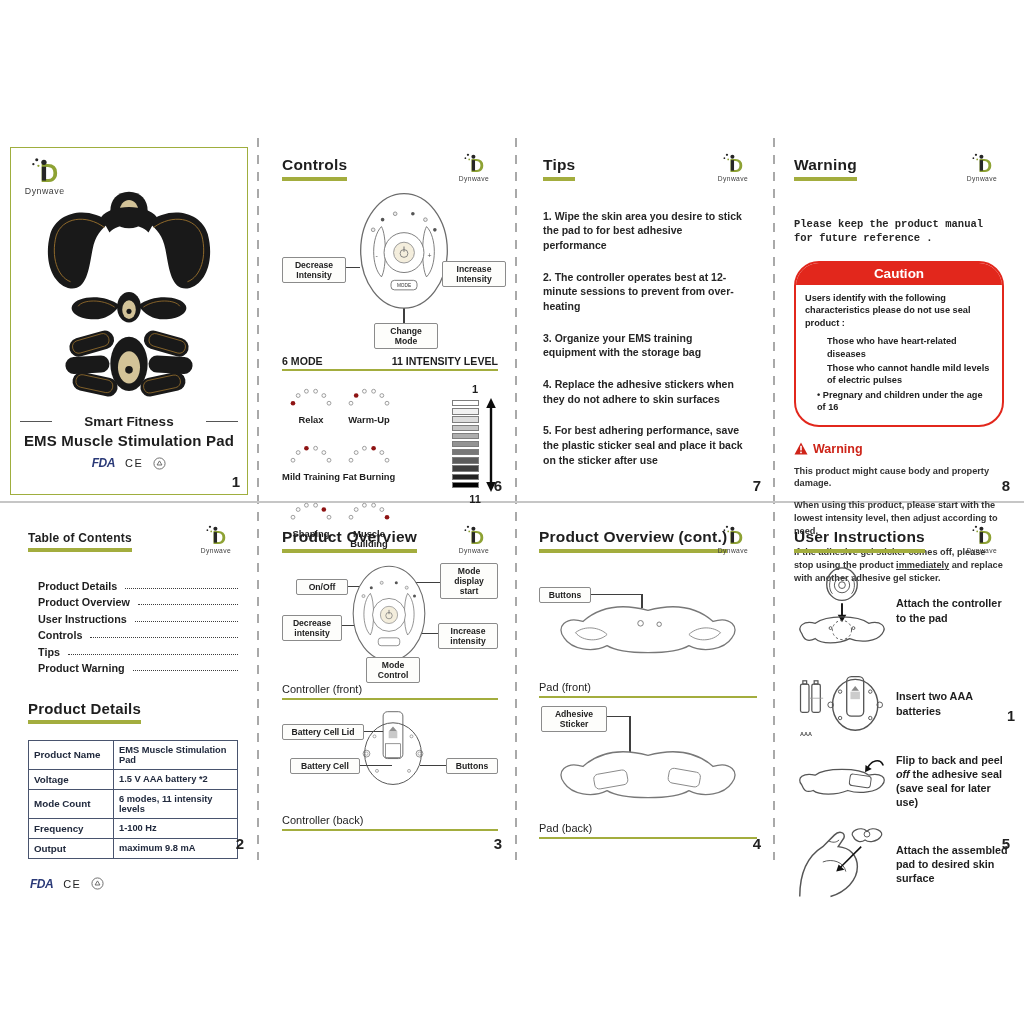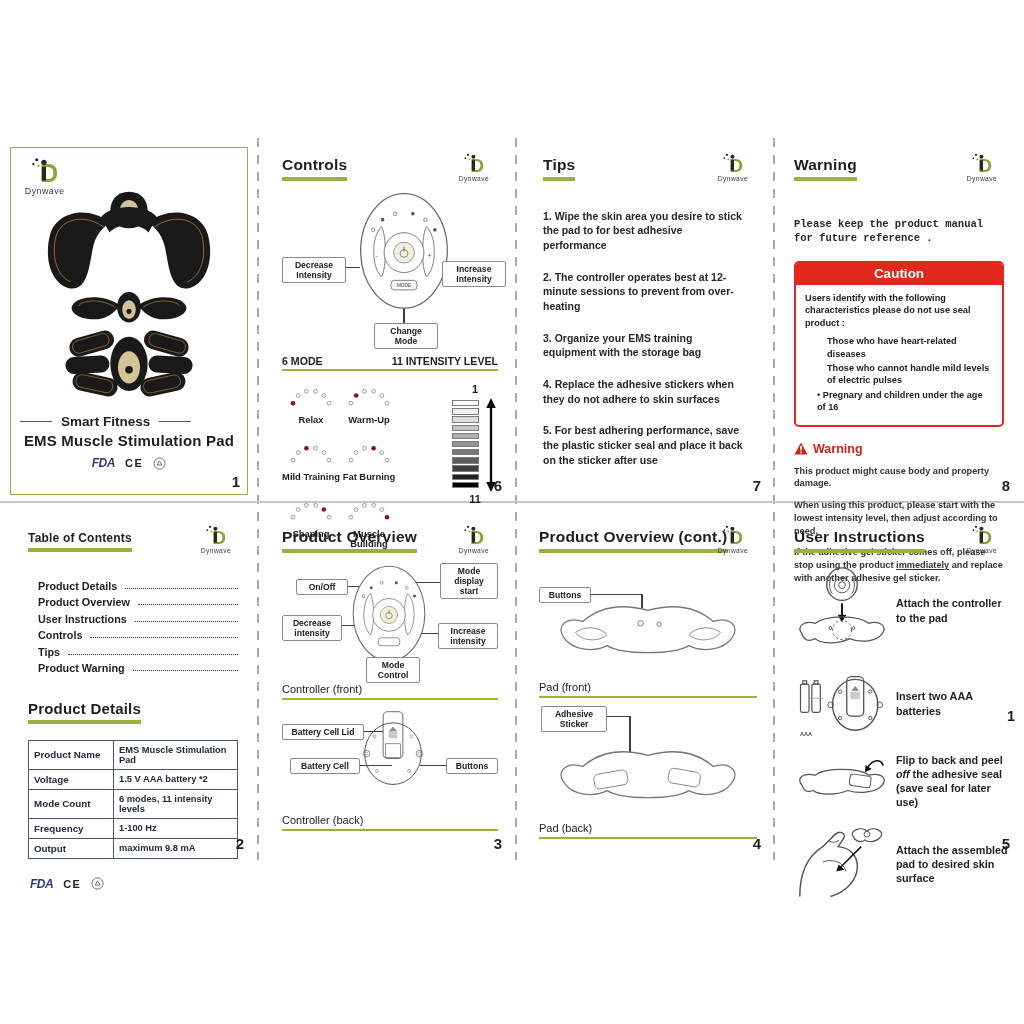--- a/index.html
+++ b/index.html
@@ -24,27 +24,27 @@
   .lbox{position:absolute;border:1px solid #8b8b8b;background:#fdfdfb;font-size:8.6px;font-weight:bold;
         padding:2px 3px;line-height:1.2;color:#222;text-align:center;z-index:3;border-radius:2px;}
   .conn{position:absolute;background:#3f3f3f;z-index:1;}
   
   .bt{font-size:10.5px;font-weight:600;line-height:1.4;color:#262626;}
   
   .cover-border{position:absolute;left:2px;top:7px;width:236px;height:346px;border:1.3px solid #9fae3e;}
   .cover-logo{position:absolute;left:10px;top:8px;}
   .cover-art{position:absolute;left:50%;top:32px;transform:translateX(-50%);width:178px;}
   .cover-titles{position:absolute;left:0;right:0;bottom:24px;text-align:center;}
-  .t1row{display:flex;align-items:center;justify-content:flex-start;font-size:13.5px;font-weight:bold;}
+  .t1row{display:flex;align-items:center;justify-content:space-between;font-size:13.5px;font-weight:bold;}
   .tdash{width:32px;height:1.5px;background:#555;margin:0 9px;}
   .t2{font-size:15px;font-weight:bold;margin-top:3px;letter-spacing:.2px;}
   .certs{display:flex;align-items:center;gap:10px;margin-top:7px;}
   .cover-titles .certs{justify-content:center;}
   .fda{font-weight:800;font-style:italic;font-size:12px;color:#2b3a78;letter-spacing:-.5px;}
-  .ce{font-size:11px;font-weight:700;letter-spacing:1.5px;color:#222;}
+  .ce{font-size:11px;font-weight:400;letter-spacing:1.5px;color:#222;}
   .recycle{width:13px;height:13px;}
   
   .diag6{position:relative;height:172px;margin-top:2px;}
   .sec-heads{display:flex;justify-content:space-between;font-size:10.6px;font-weight:bold;}
   .sec-rule{height:2.5px;background:#a3ad3e;margin-top:2px;}
   .ctl-wrap{display:flex;margin-top:12px;}
   .modes{display:flex;flex-wrap:wrap;width:174px;}
   .mode{width:58px;text-align:center;margin-bottom:14px;}
   .mode-ic{width:46px;height:27px;}
   .mode-ic circle{fill:#fdfdfd;stroke:#9a9a9a;stroke-width:1;}
@@ -59,21 +59,21 @@
   .i-bars div:nth-child(5){background:#aeaeae;} .i-bars div:nth-child(6){background:#949494;}
   .i-bars div:nth-child(7){background:#787878;} .i-bars div:nth-child(8){background:#5c5c5c;}
   .i-bars div:nth-child(9){background:#3f3f3f;} .i-bars div:nth-child(10){background:#222;}
   .i-bars div:nth-child(11){background:#000;}
   .i-arrow{margin-left:5px;}
   
   .tips-list{margin-top:28px;width:200px;}
   .tips-list p{margin:0 0 17px;}
   
   .w-intro{margin-top:36px;width:208px;font-family:Liberation Mono, monospace;}
-  .cbox{border:2.5px solid #e2271c;border-radius:5px;overflow:hidden;background:#fff;width:206px;margin-top:15px;}
+  .cbox{border:2.5px solid #e2271c;border-radius:25px;overflow:hidden;background:#fff;width:206px;margin-top:15px;}
   .cbox-h{background:#e2271c;color:#fff;text-align:center;font-weight:bold;font-size:13.5px;padding:3px 0 4px;}
   .cbox-b{padding:7px 9px 11px;font-size:9.2px;font-weight:600;line-height:1.35;color:#222;}
   .ci{margin-top:2px;} .ci.ind{padding-left:22px;} .ci.b3{padding-left:12px;}
   .cb-intro{margin-bottom:6px;}
   .wsub{display:flex;align-items:center;gap:5px;margin-top:15px;color:#cd2418;font-weight:bold;font-size:12.5px;}
   .wp{font-size:9.2px;font-weight:600;color:#333;margin-top:9px;line-height:1.38;width:210px;}
   .wp u{text-decoration:underline;}
   
   .toc-list{margin-top:28px;padding-left:10px;}
   .toc-row{display:flex;align-items:flex-end;font-size:10.8px;font-weight:bold;margin-bottom:4.5px;}

